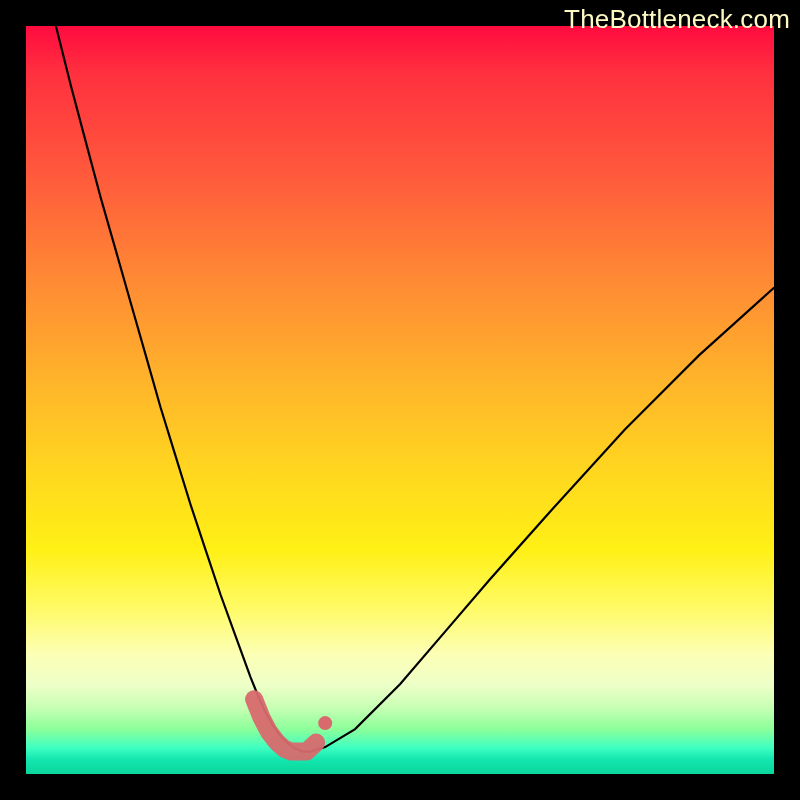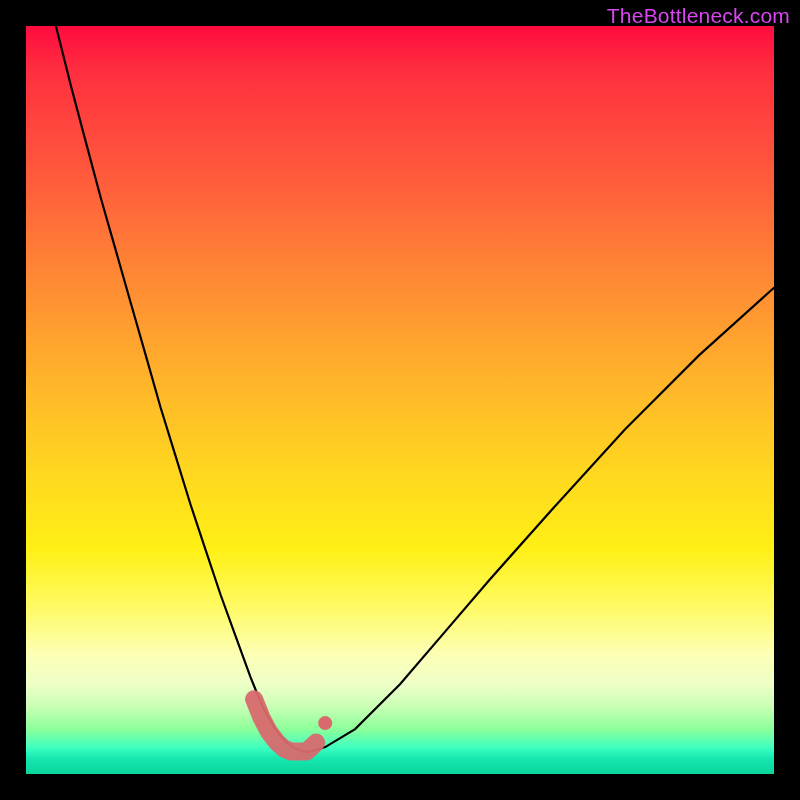--- a/index.html
+++ b/index.html
@@ -41,22 +41,22 @@
       #8cff9a 94%,
       #3effc1 96.5%,
       #14e7b0 98%,
       #0ad69b 100%
     );
   }
   .watermark {
     position: absolute;
     top: 4px;
     right: 10px;
-    color: #d946ef;
-    font-size: 21px;
+    color: #fef9c3;
+    font-size: 26px;
     font-weight: 500;
     letter-spacing: 0.2px;
     font-family: Arial, Helvetica, sans-serif;
     user-select: none;
   }
   svg.curve {
     position: absolute;
     left: 0;
     top: 0;
     width: 748px;

